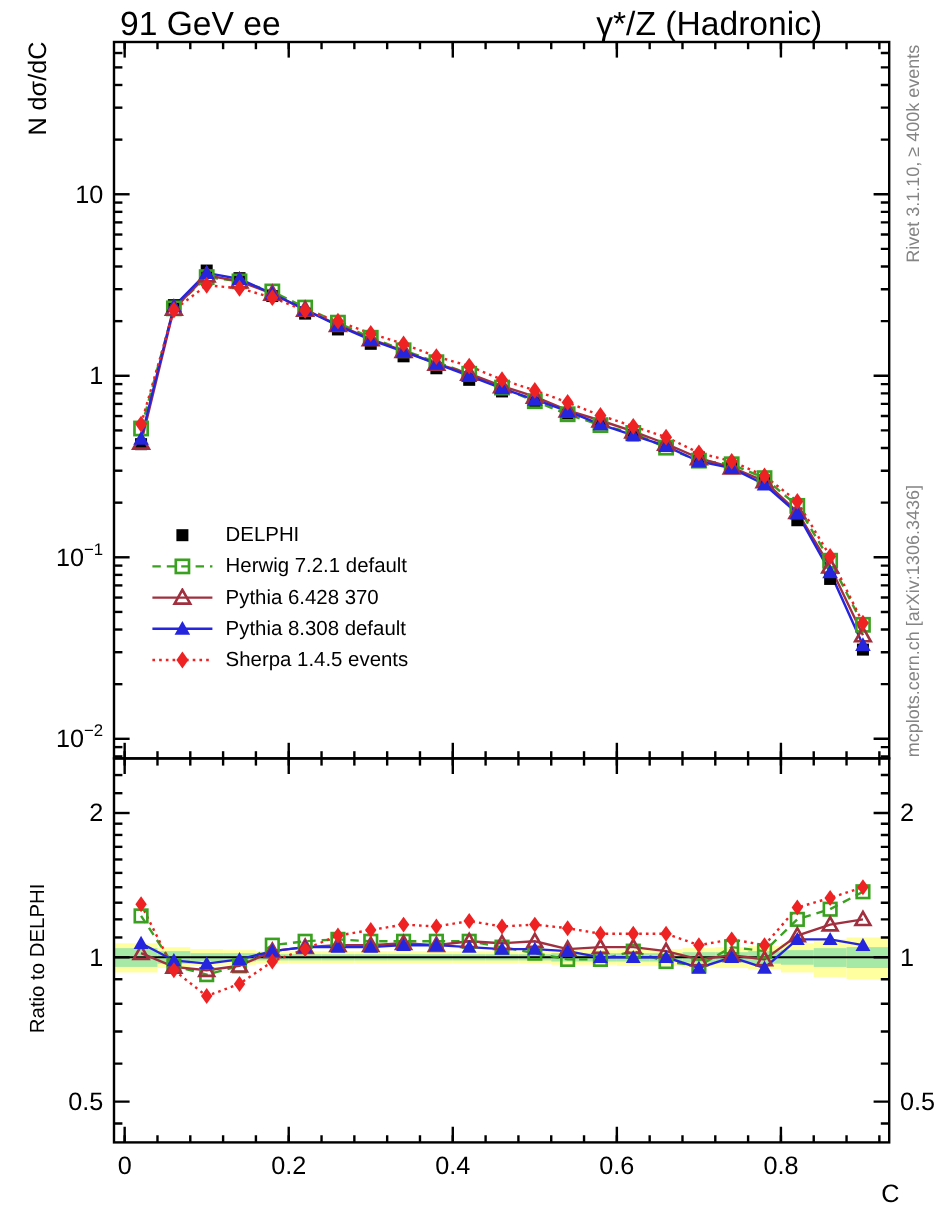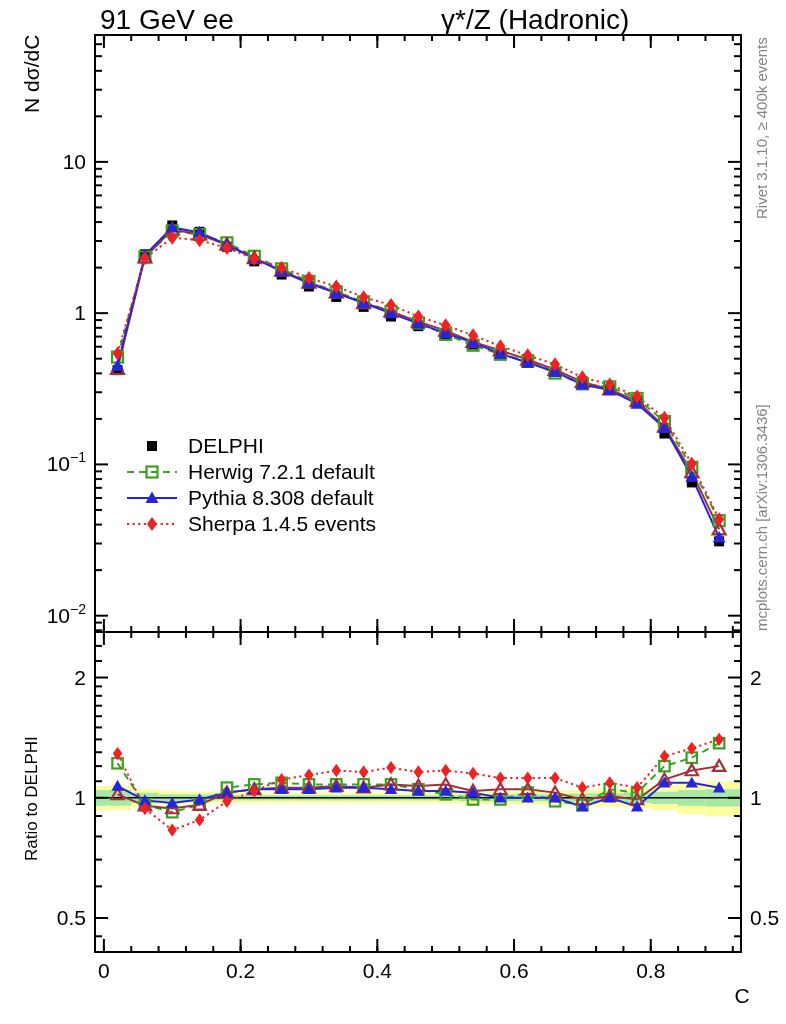--- a/index.html
+++ b/index.html
@@ -10,21 +10,21 @@
   .title{font-size:28px;}
   .rot{transform:rotate(-90deg);transform-origin:0 0;}
   .side-text{font-size:15px;color:#848484;}
   .axis-label{font-size:21px;}
   .ylabel-main{font-size:21px;}
   .ylabel-ratio{font-size:17px;}
   .watermark{font-size:16px;color:#ababab;left:95px;width:646px;text-align:center;}
   .legend{left:126px;top:433px;}
   .legend-row{display:flex;align-items:center;height:26px;}
   .legend-marker{width:52px;height:16px;display:inline-block;}
-  .legend-label{font-size:21px;padding-left:10px;}
+  .legend-label{font-size:17px;padding-left:10px;}
 </style>
 </head>
 <body>
 
 <div id="page">
 
   <svg id="plot-svg" width="786" height="1024">
       <g>
         <rect x="95" y="786.0179839044328" width="36.23068783068783" height="24.32592487903537" fill="#ffffa0"></rect>
         <rect x="131.23068783068783" y="789.2911457654687" width="27.34391534391534" height="17.361720962038248" fill="#ffffa0"></rect>
@@ -552,21 +552,21 @@
         <path d="M 582.405291005291 780.9968449990669 L 587.155291005291 787.6468449990668 L 582.405291005291 794.2968449990668 L 577.655291005291 787.6468449990668 Z" fill="#ee2222"></path>
         <path d="M 609.7492063492064 776.1554396493361 L 614.4992063492064 782.8054396493361 L 609.7492063492064 789.4554396493361 L 604.9992063492064 782.8054396493361 Z" fill="#ee2222"></path>
         <path d="M 637.0931216931217 780.9968449990669 L 641.8431216931217 787.6468449990668 L 637.0931216931217 794.2968449990668 L 632.3431216931217 787.6468449990668 Z" fill="#ee2222"></path>
         <path d="M 664.437037037037 749.6420511818418 L 669.187037037037 756.2920511818418 L 664.437037037037 762.9420511818417 L 659.687037037037 756.2920511818418 Z" fill="#ee2222"></path>
         <path d="M 691.7809523809524 741.6342095296303 L 696.5309523809524 748.2842095296303 L 691.7809523809524 754.9342095296303 L 687.0309523809524 748.2842095296303 Z" fill="#ee2222"></path>
         <path d="M 719.1248677248677 732.7362370052966 L 723.8748677248677 739.3862370052966 L 719.1248677248677 746.0362370052966 L 714.3748677248677 739.3862370052966 Z" fill="#ee2222"></path>
       </g>
     </svg>
 
   <div class="abs title" style="left:100px;top:4px;">91 GeV ee</div>
-  <div class="abs title" style="left:441px;top:4px;width:300px;text-align:left;">γ*/Z (Hadronic)</div>
+  <div class="abs title" style="left:441px;top:4px;width:300px;text-align:center;">γ*/Z (Hadronic)</div>
 
   <div class="abs rot side-text" style="left:753px;top:219px;">Rivet 3.1.10, ≥ 400k events</div>
   <div class="abs rot side-text" style="left:753px;top:631px;">mcplots.cern.ch [arXiv:1306.3436]</div>
 
   <div class="abs rot ylabel-main" style="left:20px;top:113px;">N dσ/dC</div>
   <div class="abs rot ylabel-ratio" style="left:22px;top:861px;">Ratio to DELPHI</div>
 
   <div class="abs axis-label" style="left:727px;top:984px;width:30px;text-align:center;">C</div>
 
 
@@ -580,20 +580,29 @@
       <span class="legend-label">DELPHI</span>
     </div>
     <div class="legend-row">
       <span class="legend-marker" id="lm-1"><svg width="52" height="16">
             <g>
               <line x1="1" y1="8" x2="51" y2="8" stroke="#3aa020" stroke-width="2" stroke-dasharray="7 5"></line>
               <rect x="20.5" y="2.5" width="11" height="11" fill="none" stroke="#3aa020" stroke-width="2.2"></rect>
             </g>
           </svg></span>
       <span class="legend-label">Herwig 7.2.1 default</span>
+    </div>
+    <div class="legend-row">
+      <span class="legend-marker" id="lm-2"><svg width="52" height="16">
+            <g>
+              <line x1="1" y1="8" x2="51" y2="8" stroke="#a0303f" stroke-width="2"></line>
+              <path d="M 26 1.5 L 32.5 13 L 19.5 13 Z" fill="none" stroke="#a0303f" stroke-width="2.2"></path>
+            </g>
+          </svg></span>
+      <span class="legend-label">Pythia 6.428 370</span>
     </div>
     <div class="legend-row">
       <span class="legend-marker" id="lm-3"><svg width="52" height="16">
             <g>
               <line x1="1" y1="8" x2="51" y2="8" stroke="#2525dd" stroke-width="2"></line>
               <path d="M 26 1.5 L 32.5 13 L 19.5 13 Z" fill="#2525dd"></path>
             </g>
           </svg></span>
       <span class="legend-label">Pythia 8.308 default</span>
     </div>

